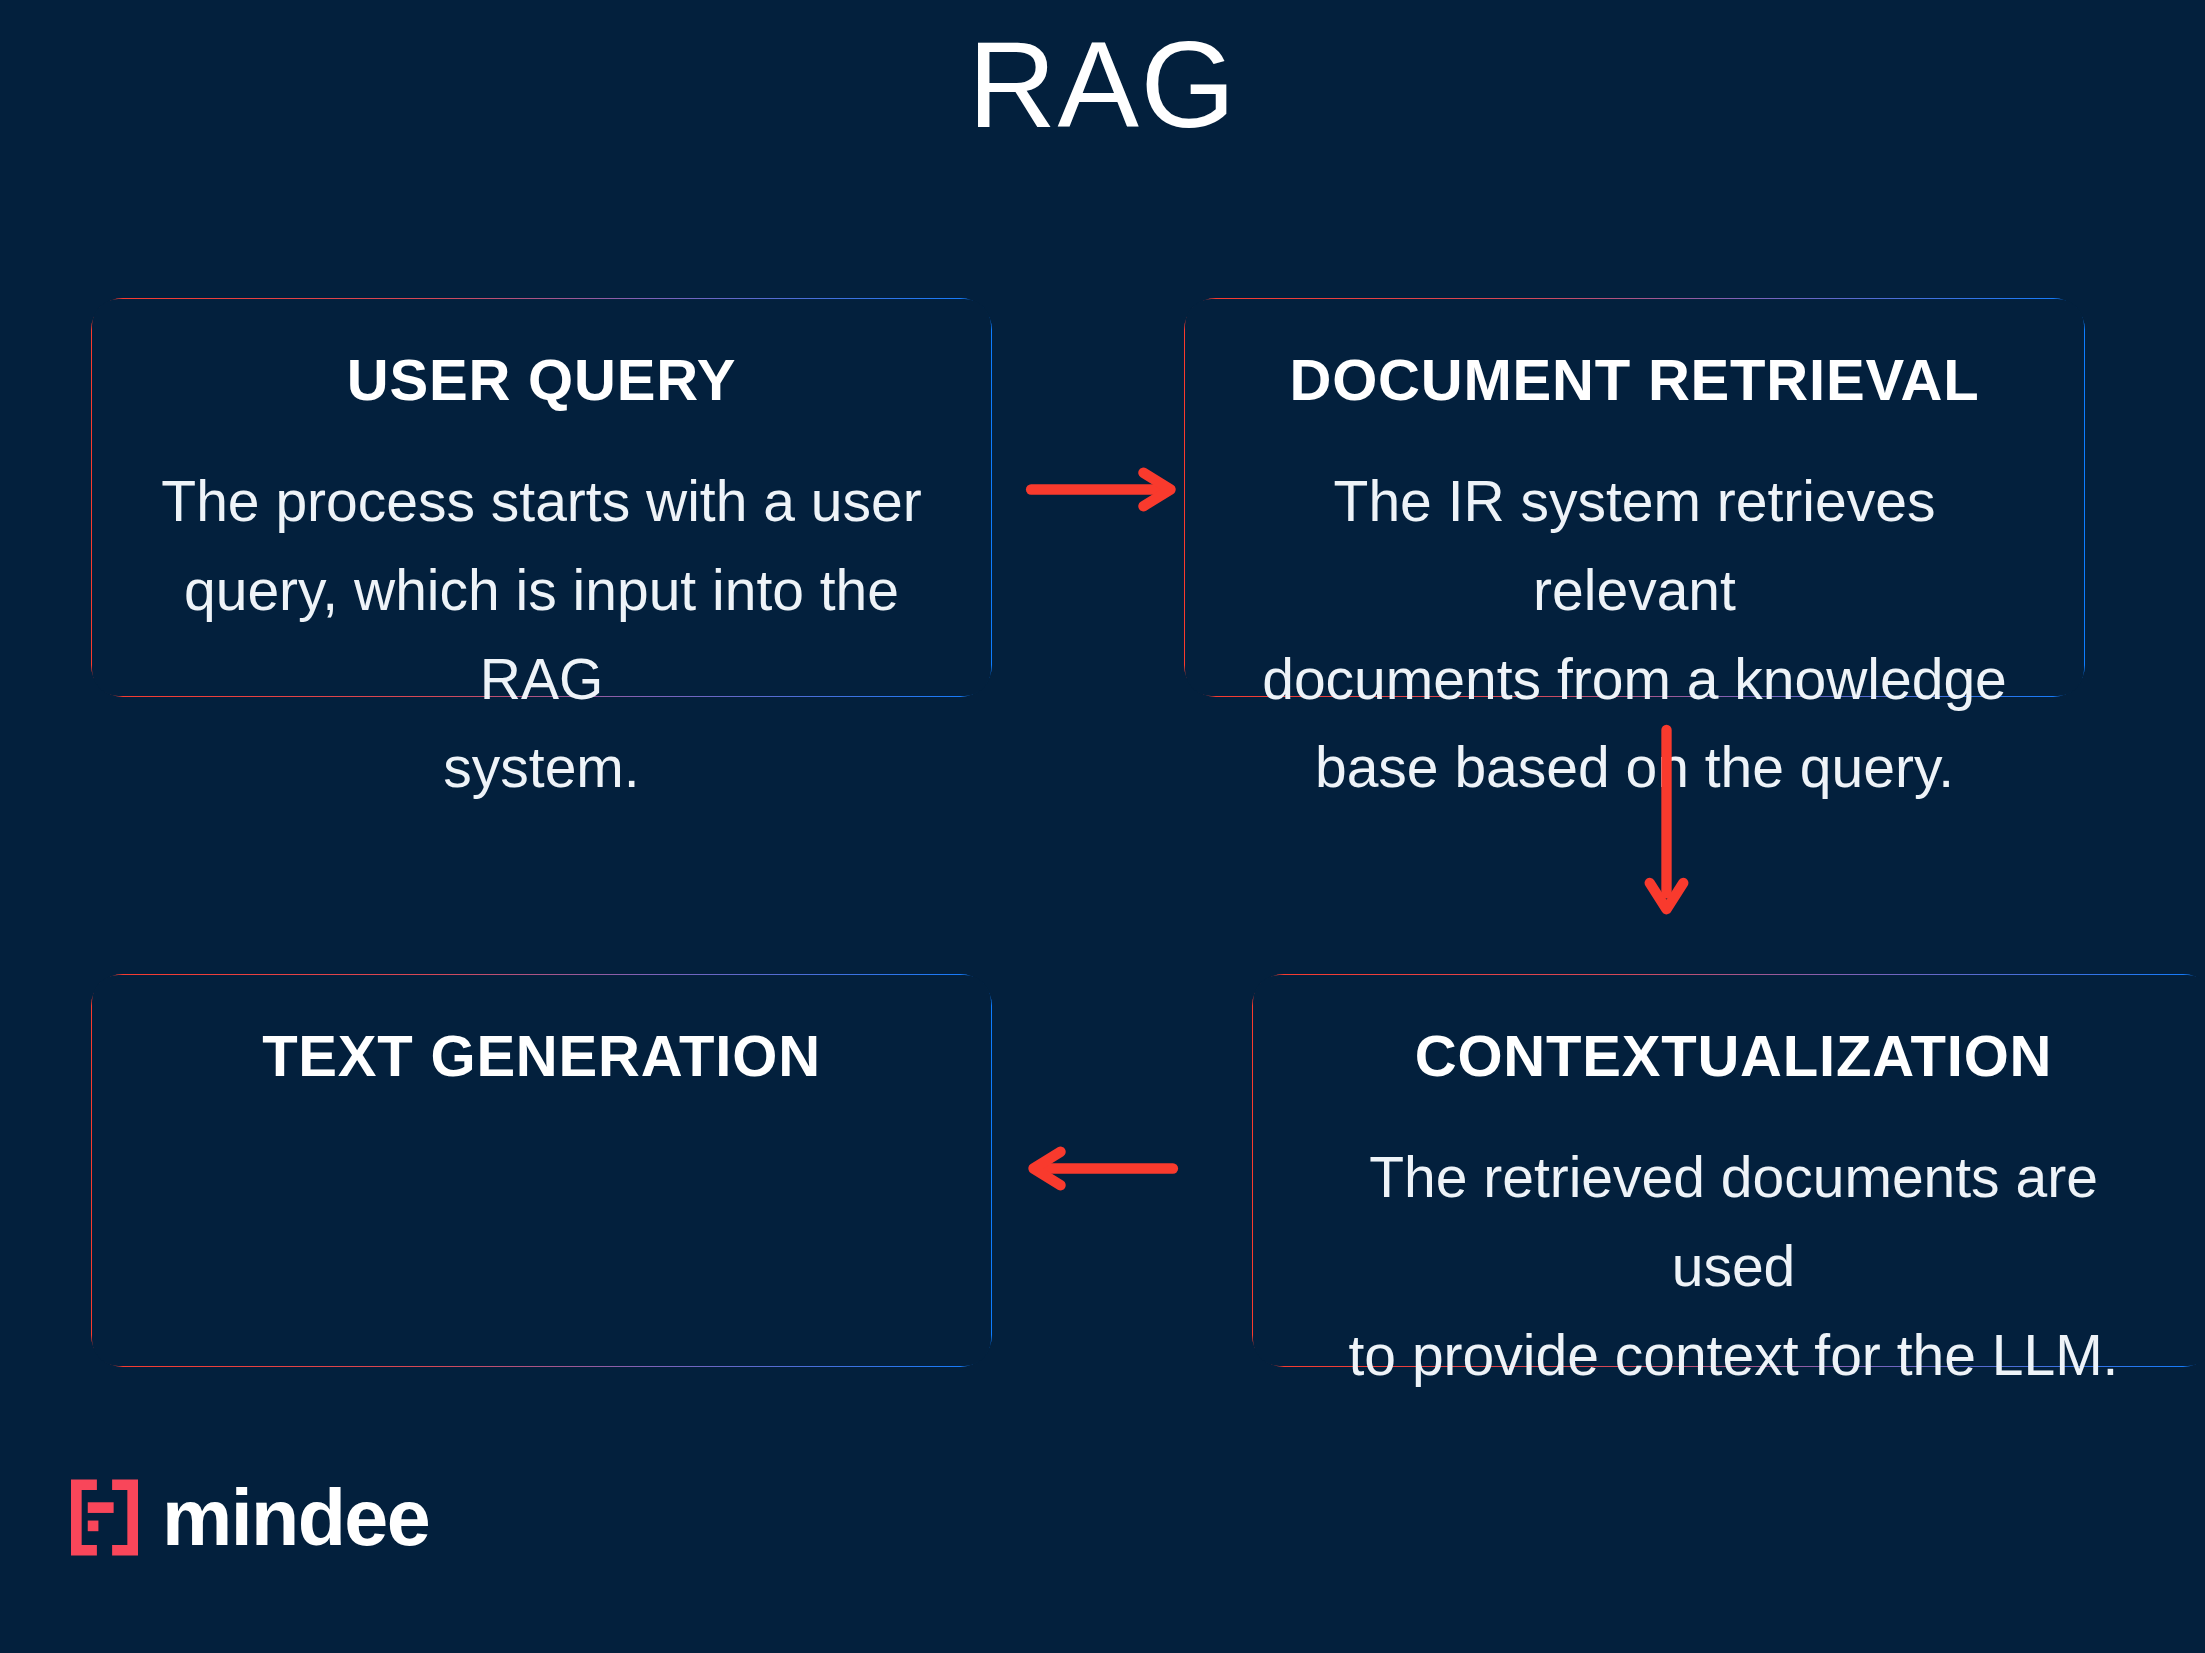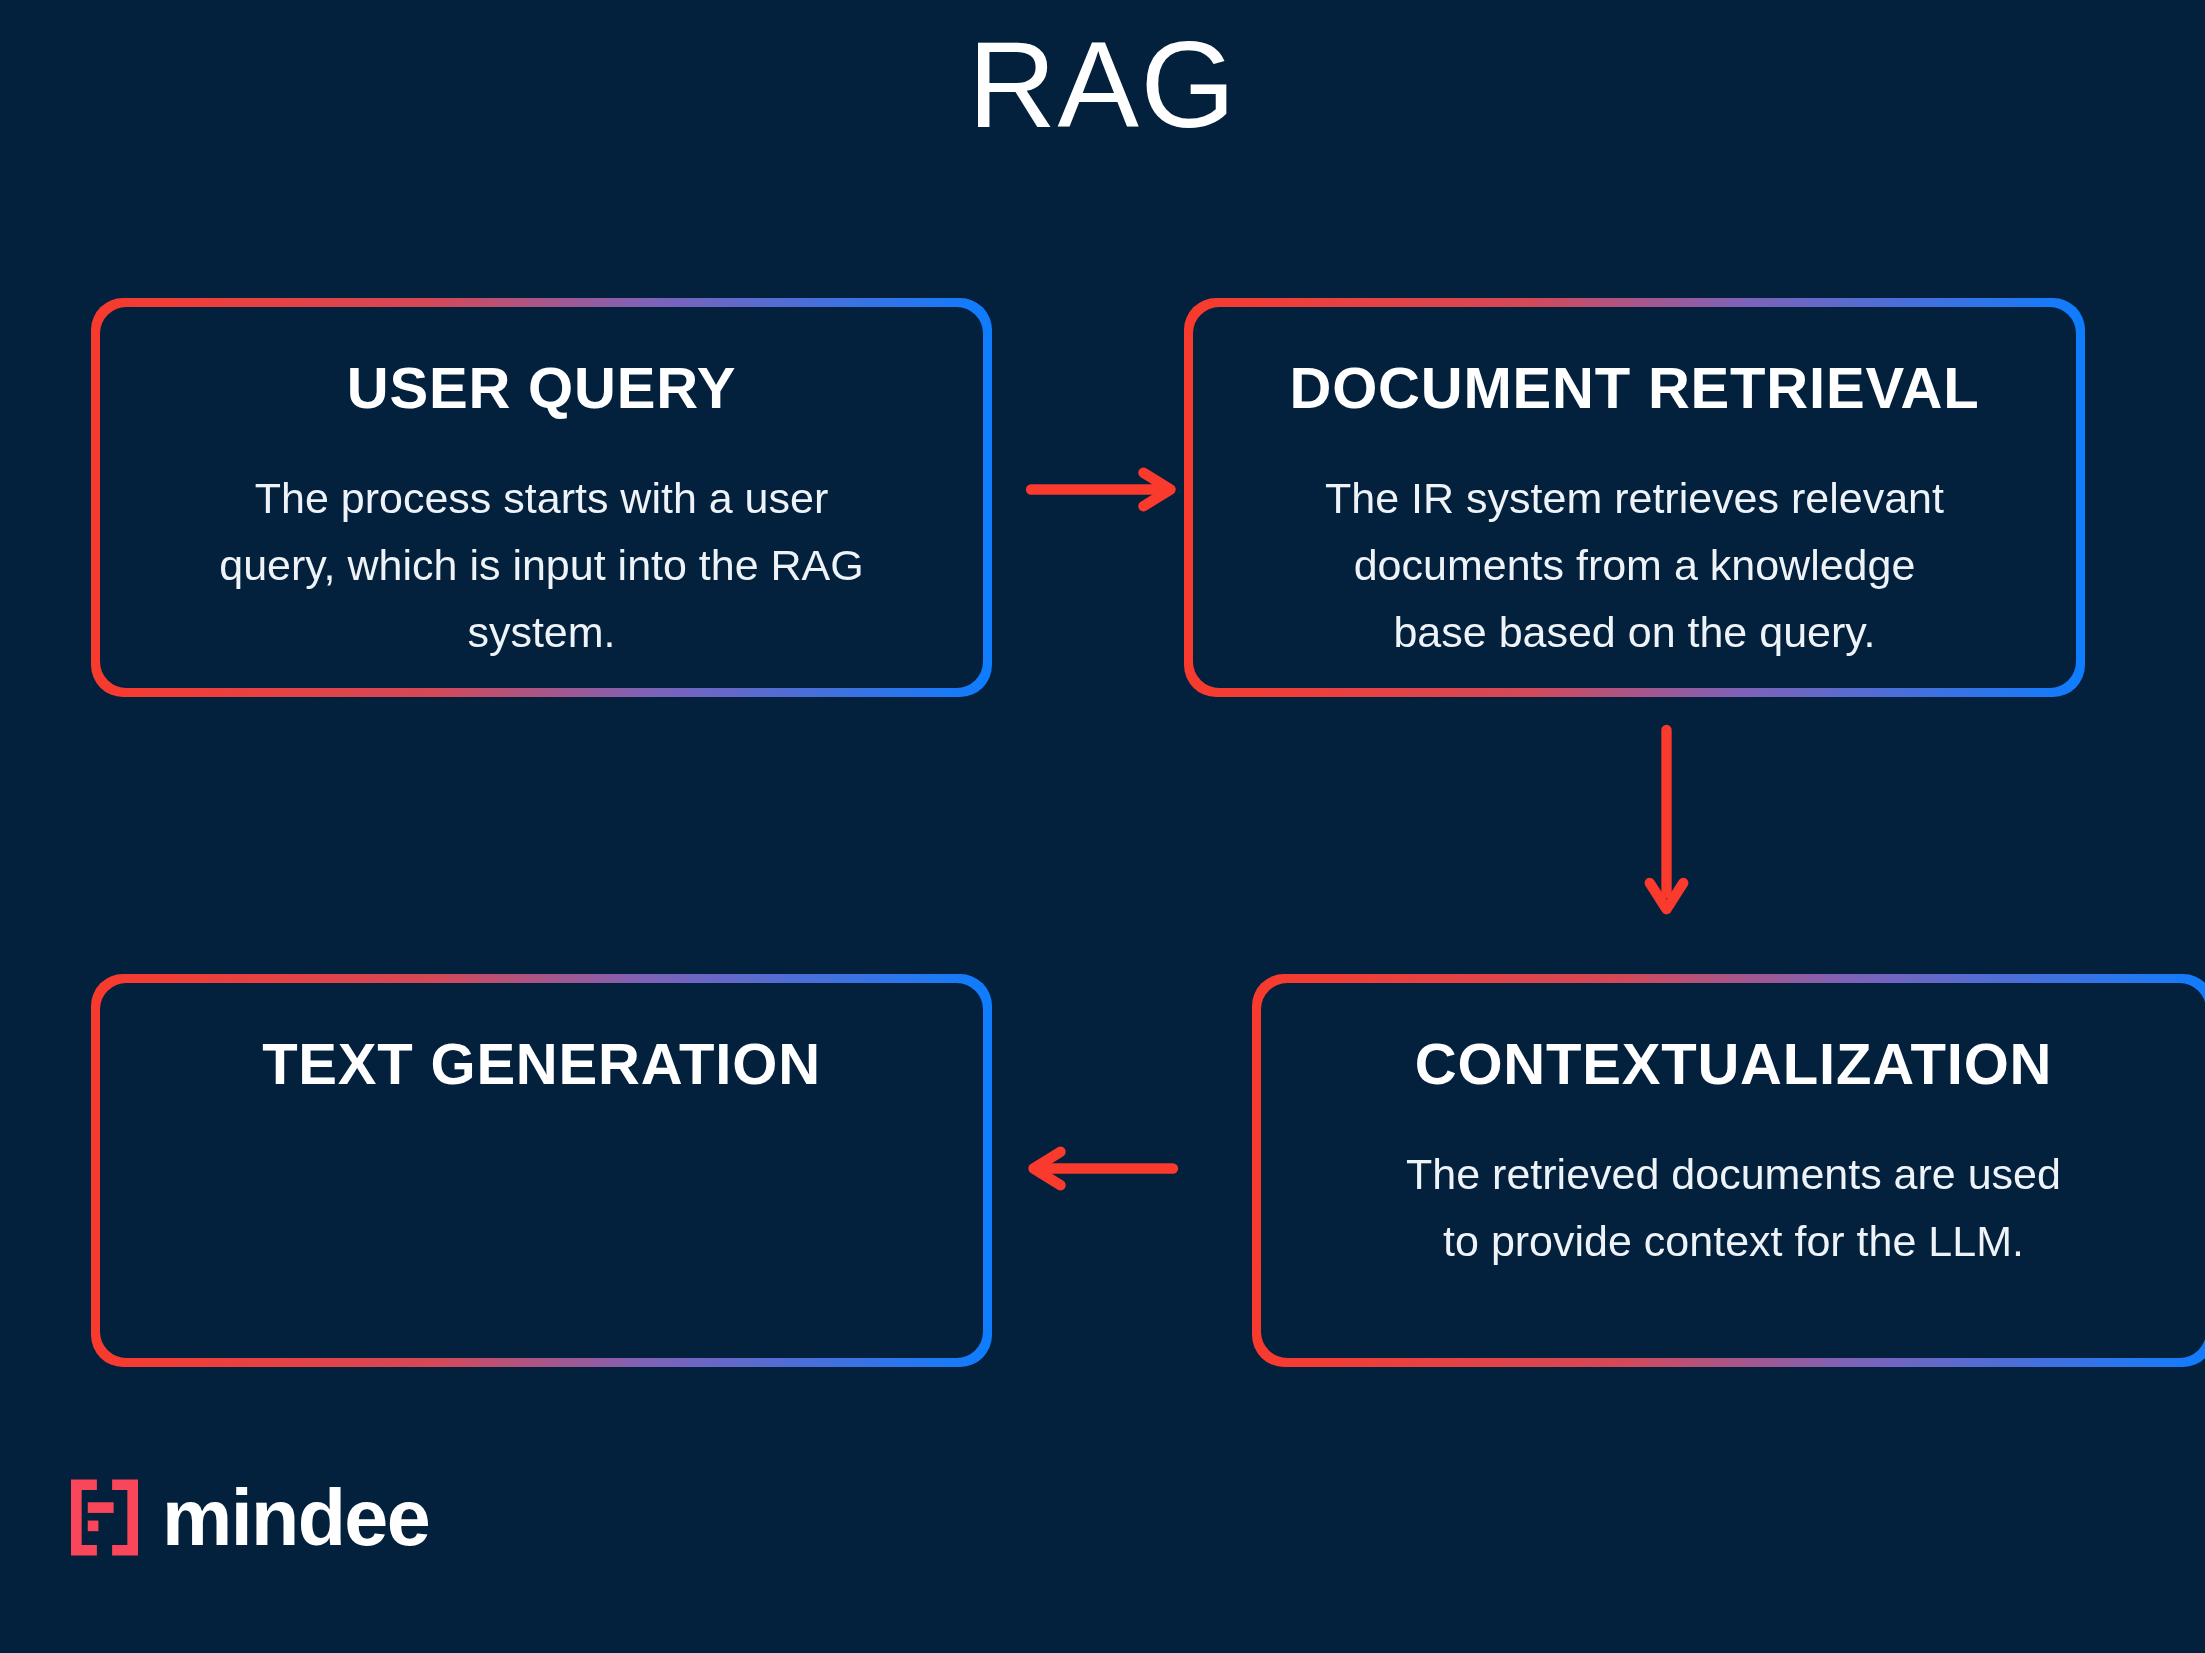--- a/index.html
+++ b/index.html
@@ -14,39 +14,39 @@
     position:absolute; top:24px; left:0; width:100%;
     text-align:center;
     font-size:122px; font-weight:400; letter-spacing:1.6px;
     color:#ffffff; line-height:1.0;
   }
   
   .gbox {
     position:absolute;
     background:linear-gradient(90deg,#f93a2d 0%,#d44857 38%,#7e62b8 62%,#0d7dff 100%);
     border-radius:32px;
-    padding:9px;
+    padding:1px;
     box-sizing:border-box;
   }
   .gbox-inner {
     background:#03203d;
     border-radius:26.5px;
     width:100%; height:100%;
     box-sizing:border-box;
     padding:48px 47px 0 47px;
     text-align:center;
   }
   .box-title {
     margin:0;
     font-size:58px; font-weight:bold; letter-spacing:0.8px;
     color:#ffffff; line-height:1.15;
   }
   .box-body {
     margin:43px 0 0 0;
-    font-size:43px; font-weight:400;
+    font-size:57px; font-weight:400;
     color:#eef3f8; line-height:1.56;
     white-space:pre-line;
   }
   .box-user-query        { left:91px;  top:298px;  width:901px; height:399px; }
   .box-document-retrieval{ left:1184px; top:298px;  width:901px; height:399px; }
   .box-text-generation   { left:91px;  top:974px; width:901px; height:393px; }
   .box-contextualization { left:1252px; top:974px; width:963px; height:393px; }
 
   .arrow { position:absolute; }
   .arrow-right { left:1025px; top:464px;  width:154px; height:51px; }

